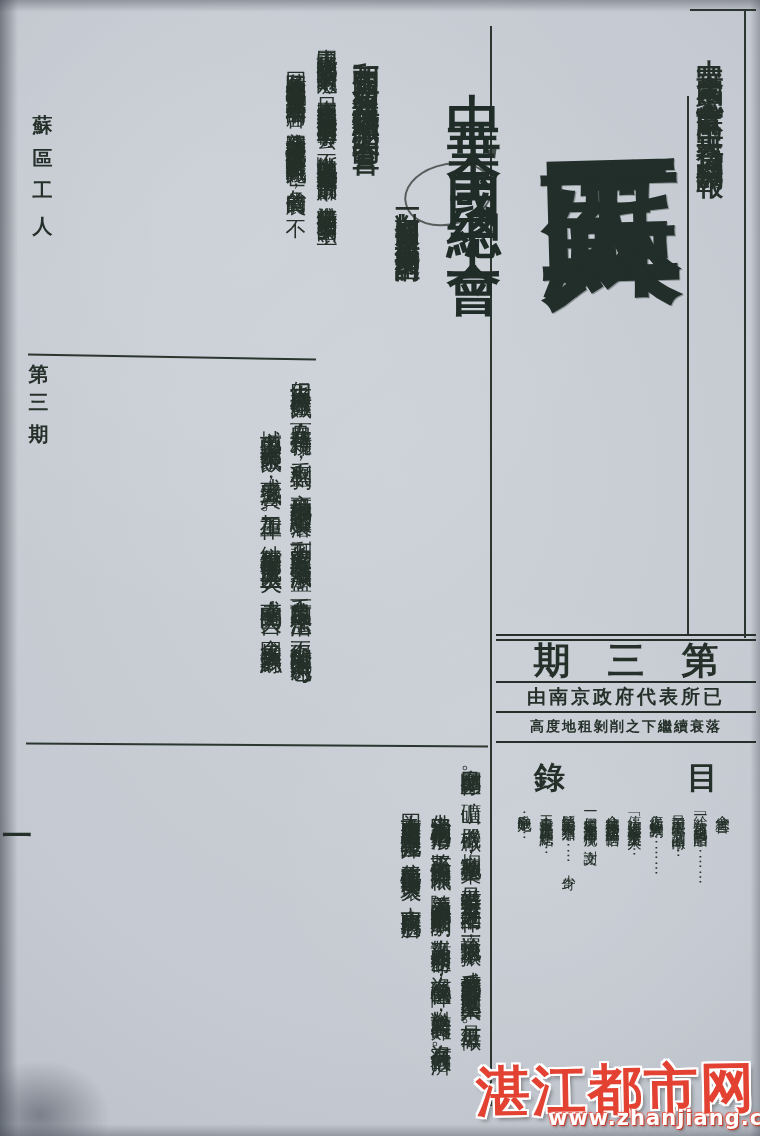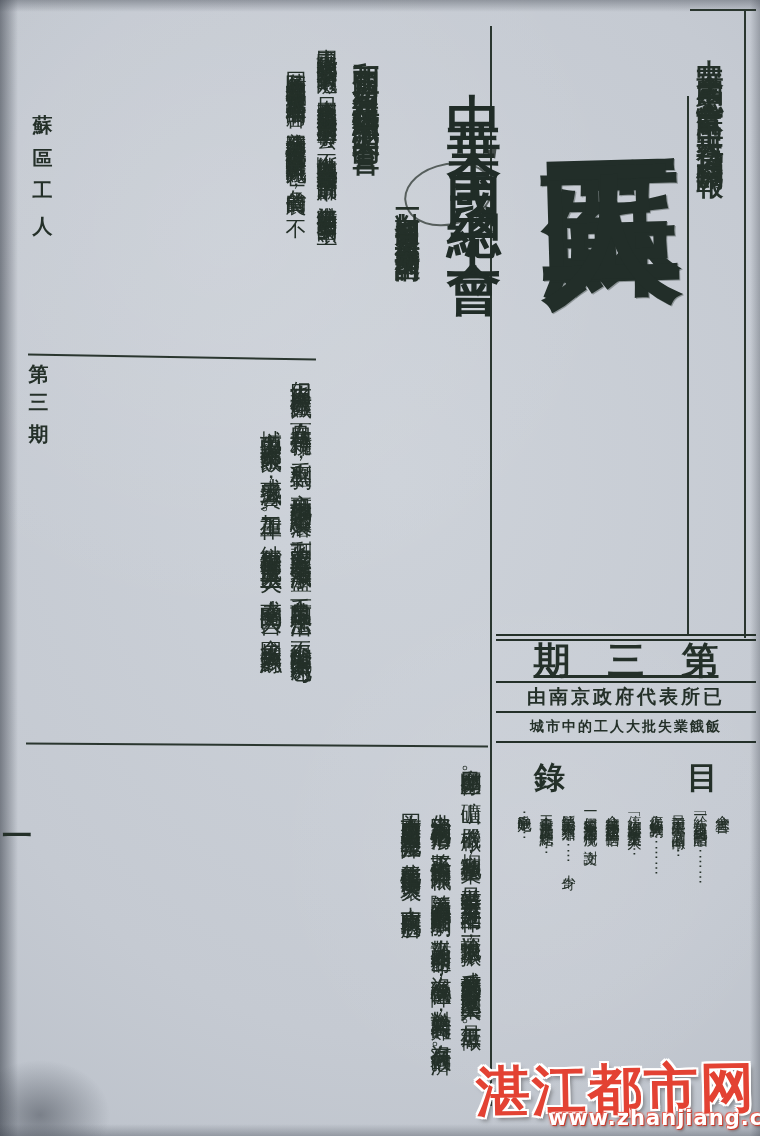--- a/index.html
+++ b/index.html
@@ -39,21 +39,21 @@
 
   
   .paper-title{
     left:522px;top:44px;height:596px;font-size:140px;font-weight:900;letter-spacing:6px;
     color:#222e29;transform:rotate(-1.5deg);
     text-shadow:1px 1px 0 rgba(30,40,35,.35);
   }
 
   
   .issue-box{left:496px;top:634px;width:260px;border-top:7px double #243029;background:transparent;}
-  .ib-row1{height:40px;display:flex;align-items:center;justify-content:center;font-size:37px;font-weight:700;text-decoration:underline;}
+  .ib-row1{height:40px;display:flex;align-items:center;justify-content:center;font-size:37px;font-weight:700;}
   .ib-row2{border-top:2px solid #243029;height:28px;display:flex;align-items:center;justify-content:center;font-size:19px;font-weight:700;letter-spacing:3px;}
   .ib-row3{border-top:2px solid #243029;border-bottom:2px solid #243029;height:28px;display:flex;align-items:center;justify-content:center;font-size:14px;font-weight:700;letter-spacing:2px;}
 
   
   .toc-header{left:500px;top:756px;width:252px;height:44px;display:flex;align-items:center;justify-content:space-between;
     padding:0 34px;box-sizing:border-box;font-size:31px;font-weight:700;}
   .toc-list{left:500px;top:804px;width:234px;height:296px;font-size:14px;letter-spacing:1.5px;}
   .toc-item{margin:0;line-height:22px;}
 
   
@@ -112,21 +112,21 @@
   <div class="abs rule rule-body-h1"></div>
   <div class="abs rule rule-body-h2"></div>
 
   <div class="abs vt masthead">中華全國總工會蘇區中央執行局機關報</div>
 
   <div class="abs vt paper-title">蘇區工人</div>
 
   <div class="abs issue-box">
     <div class="ib-row1">期　三　第</div>
     <div class="ib-row2">由南京政府代表所已</div>
-    <div class="ib-row3">城市中的工人大批失業餓飯</div>
+    <div class="ib-row3">高度地租剝削之下繼續衰落</div>
   </div>
 
   <div class="abs toc-header">
     <span>錄</span>
     <span>目</span>
   </div>
   <div class="abs vt toc-list">
 
   <p class="toc-item">全總宣言</p>
       <p class="toc-item">給「八一」紅軍紀念日的贈品⋯⋯⋯⋯</p>

